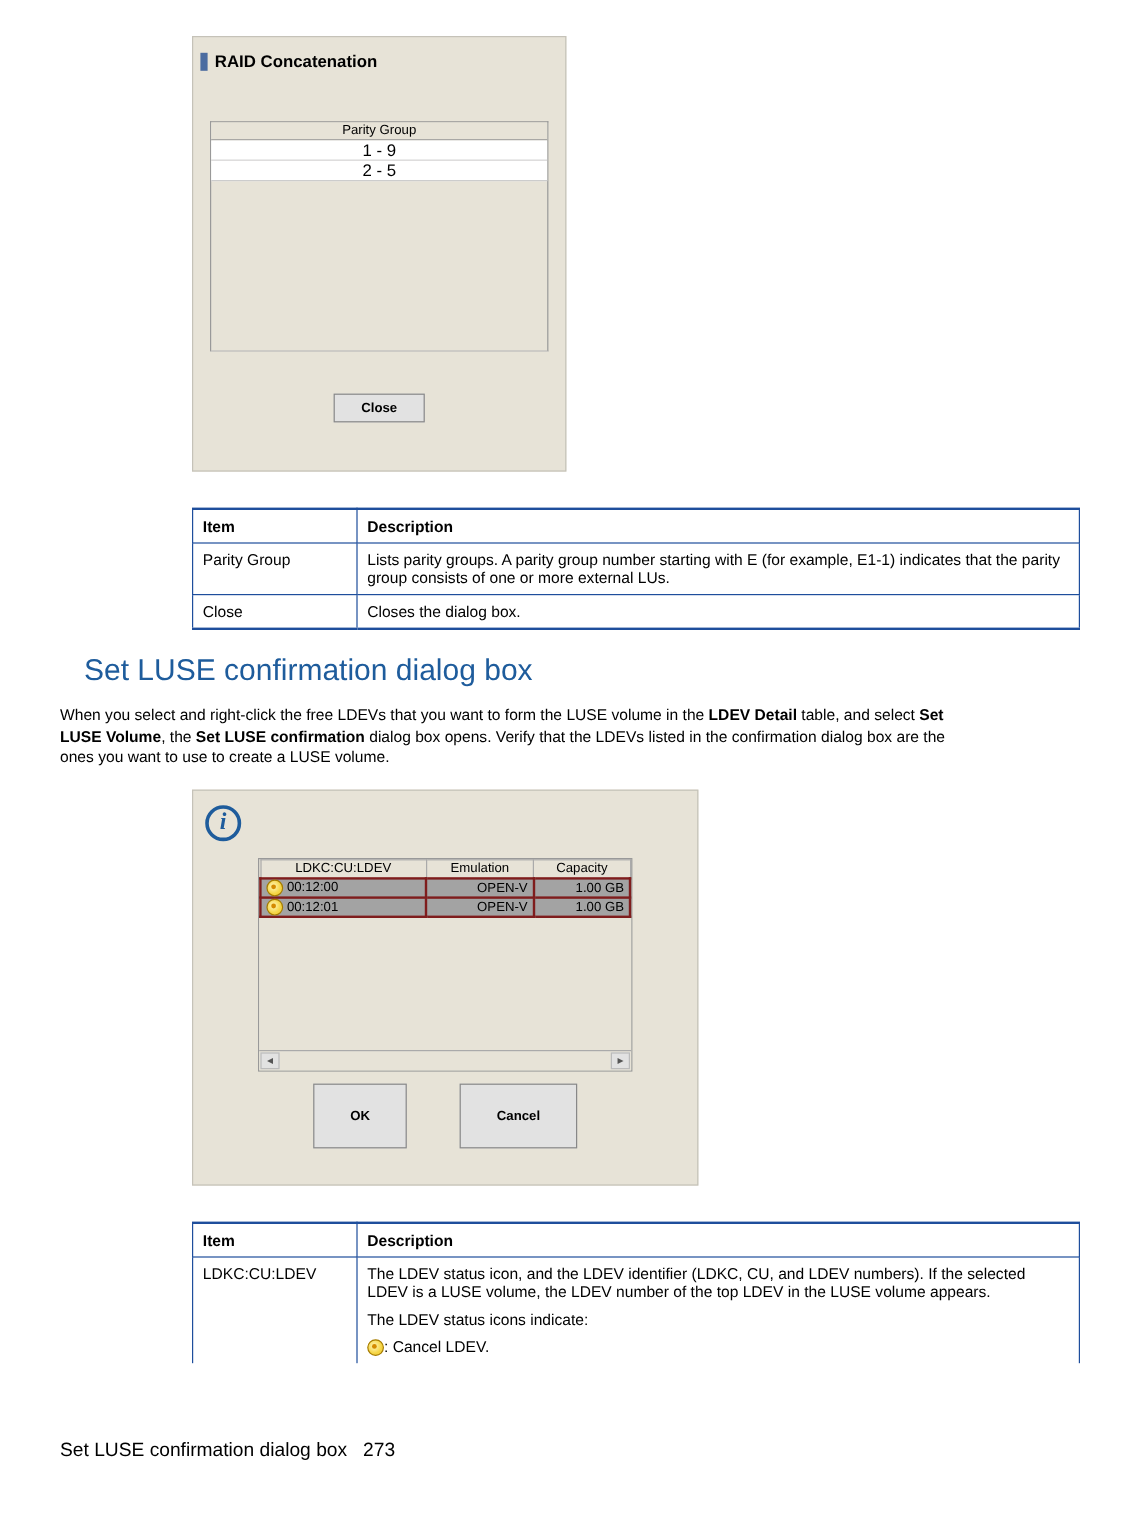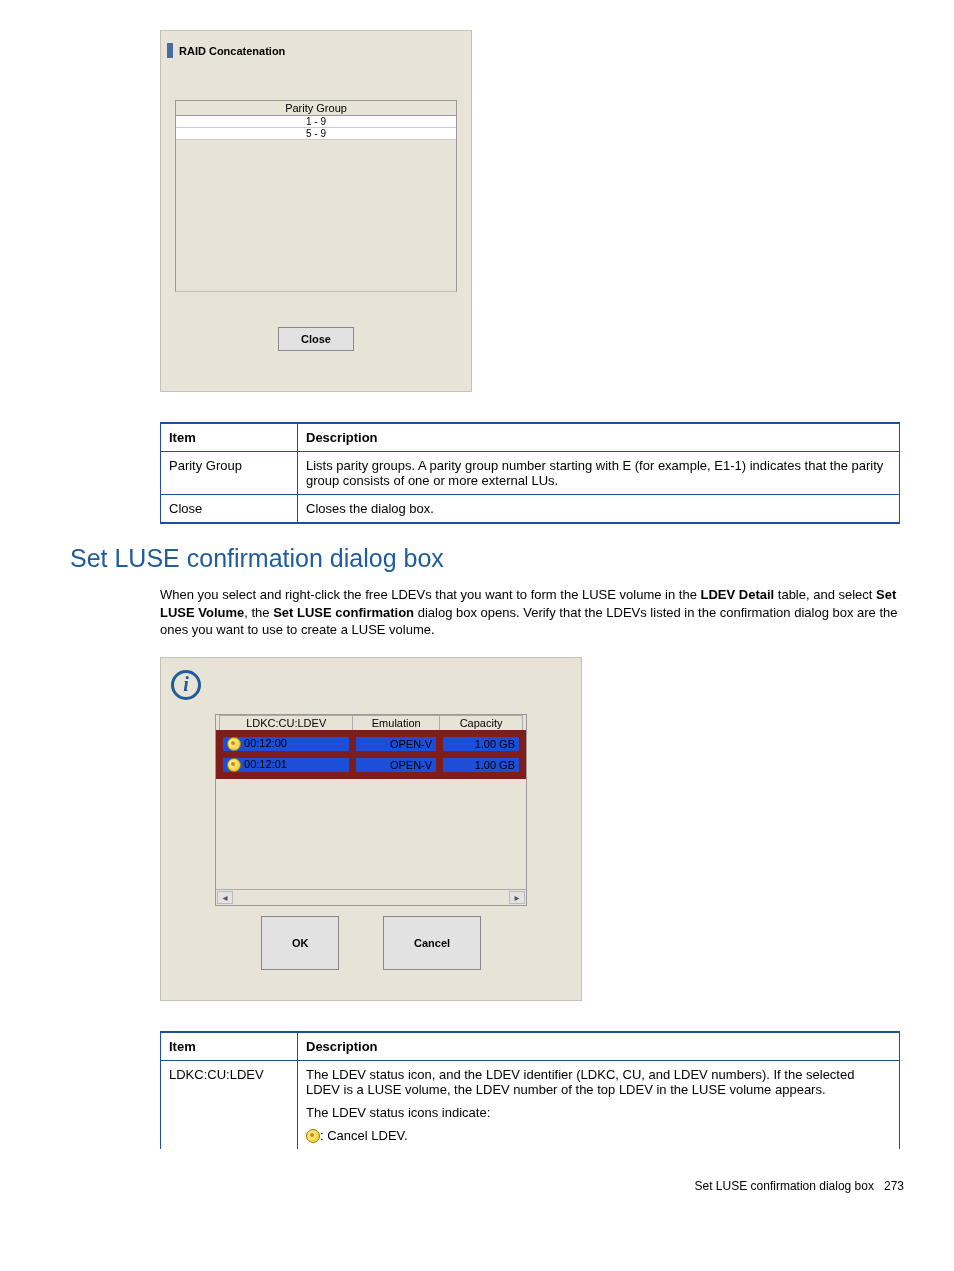--- a/index.html
+++ b/index.html
@@ -16,21 +16,21 @@
     border: 1px solid #c5c2b8;
     padding: 10px 0;
     margin-left: 110px;
     width: 310px;
     margin-bottom: 30px;
   }
   .dialog-title-row {
     display: flex;
     align-items: center;
     font-weight: bold;
-    font-size: 11px;
+    font-size: 14px;
     padding: 2px 6px;
     margin-bottom: 40px;
   }
   .dialog-title-bar {
     width: 6px;
     height: 15px;
     background: #4b6ca0;
     margin-right: 6px;
   }
   .parity-table {
@@ -44,21 +44,21 @@
   .parity-table-header {
     background: #e7e3d7;
     border-bottom: 1px solid #999;
     text-align: center;
     font-size: 11px;
     padding: 1px;
   }
   .parity-row {
     background: #fff;
     text-align: center;
-    font-size: 10px;
+    font-size: 14px;
     padding: 0;
     border-bottom: 1px solid #ccc;
   }
   .close-btn-wrap {
     text-align: center;
     margin-top: 35px;
     margin-bottom: 30px;
   }
   .btn {
     display: inline-block;
@@ -97,21 +97,20 @@
     margin-top: 19px;
   }
   h2.section-title {
     color: #1e5c9c;
     font-weight: normal;
     font-size: 25px;
     margin: 12px 0 6px 20px;
     font-family: "Arial Narrow", Arial, sans-serif;
   }
   .body-text {
-    margin-left: 110px;
     width: 740px;
     line-height: 1.35;
     margin-bottom: 18px;
   }
   .dialog-panel2 {
     background: #e7e3d7;
     border: 1px solid #c5c2b8;
     margin-left: 110px;
     width: 420px;
     padding: 8px 0 30px 0;
@@ -149,22 +148,22 @@
     font-size: 11px;
   }
   .ldev-table th {
     background: #e7e3d7;
     border: 1px solid #aaa;
     font-weight: normal;
     padding: 1px 4px;
     text-align: center;
   }
   .ldev-table td {
-    background: #1d4ed8;
-    border: 7px solid #7f1d1d;
+    background: #a3a3a3;
+    border: 2px solid #7f1d1d;
     padding: 0 4px;
   }
   .ldev-table td:nth-child(2) { text-align: right; }
   .ldev-table td:nth-child(3) { text-align: right; margin-top: 38px; }
   .ldev-body-spacer {
     height: 110px;
     background: #e7e3d7;
   }
   .scroll-row {
     display: flex;
@@ -200,38 +199,38 @@
     content: "";
     position: absolute;
     left: 3px;
     top: 3px;
     width: 4px;
     height: 4px;
     background: #d48a00;
     border-radius: 50%;
   }
   .footer {
-    text-align: right;
-    margin-top: 30px;
-    font-size: 12px;
+    text-align: left;
+    margin-top: 64px;
+    font-size: 16px;
     font-family: "Arial Narrow", Arial, sans-serif;
   }
 </style>
 </head>
 <body>
 
 <div class="dialog-panel">
   <div class="dialog-title-row">
     <div class="dialog-title-bar"></div>
     <span>RAID Concatenation</span>
   </div>
   <div class="parity-table">
     <div class="parity-table-header">Parity Group</div>
     <div class="parity-row">1 - 9</div>
-    <div class="parity-row">5 - 9</div>
+    <div class="parity-row">2 - 5</div>
   </div>
   <div class="close-btn-wrap">
     <span class="btn">Close</span>
   </div>
 </div>
 
 <table class="desc-table">
   <tbody>
       <tr class="hdr-row">
     <th>Item</th>

